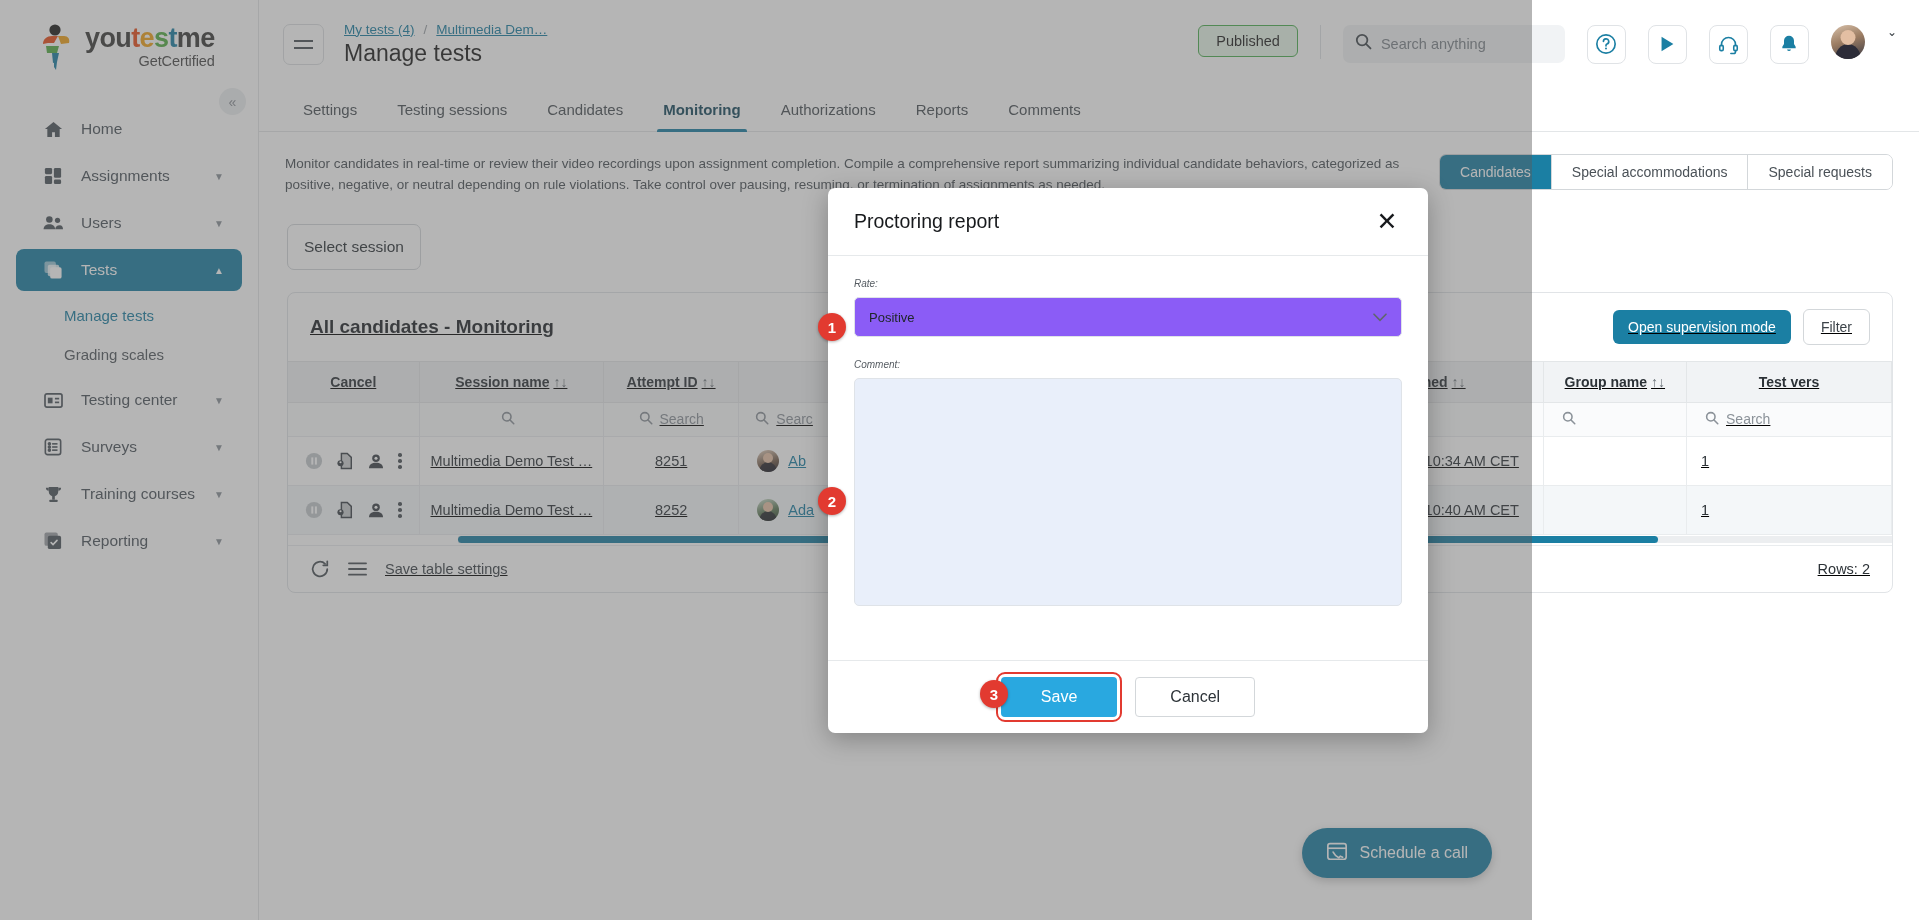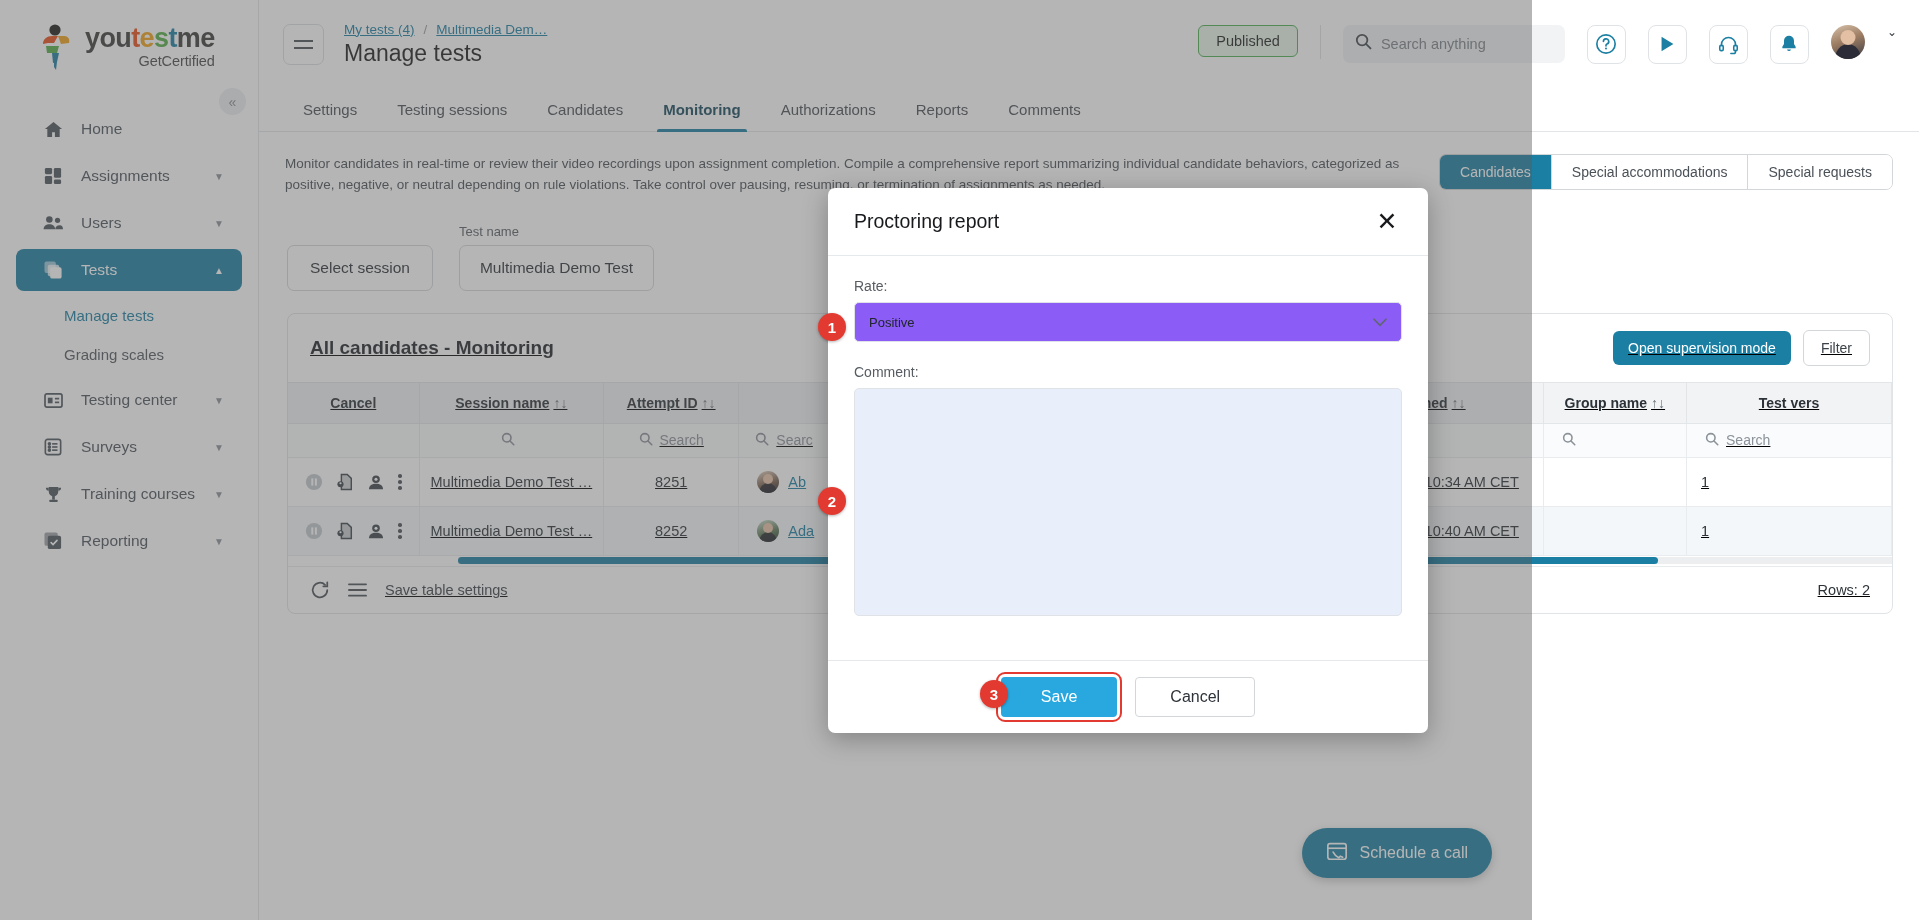--- a/index.html
+++ b/index.html
@@ -173,21 +173,21 @@
   .seg.active { background: #1b7fa3; color: #fff; }
 
   .filter-row {
     display: flex; align-items: flex-end; gap: 26px;
     padding: 28px 26px 0 28px;
   }
   .sel-session-btn {
     height: 46px; min-width: 134px; border: 1px solid #d3d7da; border-radius: 7px;
     background: #fff; color: #2d3338; font-size: 15.5px;
     display: flex; align-items: center; justify-content: center;
-    padding: 0 22px; cursor: pointer;
+    padding: 0 10px; cursor: pointer;
   }
   .field-block { position: relative; }
   .field-label {
     font-size: 13px; color: #5a6066; margin-bottom: 6px; display: block;
   }
   .field-box {
     height: 46px; min-width: 192px; border: 1px solid #d3d7da; border-radius: 7px;
     background: #fff; color: #2d3338; font-size: 15.5px;
     display: flex; align-items: center; padding: 0 20px;
   }
@@ -286,21 +286,21 @@
     height: 68px; display: flex; align-items: center;
     padding: 0 26px; border-bottom: 1px solid #e6e9eb;
   }
   .modal-title { font-size: 19.5px; color: #17191c; }
   .modal-close {
     margin-left: auto; width: 30px; height: 30px; cursor: pointer;
     display: flex; align-items: center; justify-content: center;
     font-size: 25px; color: #17191c; line-height: 1;
   }
   .modal-body { padding: 22px 26px 10px 26px; flex: 1 1 auto; }
-  .m-label { font-size: 14px; color: #565c62; margin-bottom: 8px; display: block; }
+  .m-label { font-size: 10px; color: #565c62; margin-bottom: 8px; display: block; font-style: italic; }
   .m-select {
     height: 40px; border: 1px solid #dfe3e8; border-radius: 5px;
     background: #8b5cf6; display: flex; align-items: center;
     padding: 0 14px; font-size: 13px; color: #20262b; cursor: pointer;
     margin-bottom: 22px; position: relative;
   }
   .m-select .sel-caret {
     margin-left: auto; color: #5f666c; font-size: 13px;
   }
   .m-textarea {
@@ -542,24 +542,20 @@
       <div class="desc-text">Monitor candidates in real-time or review their video recordings upon assignment completion. Compile a comprehensive report summarizing individual candidate behaviors, categorized as positive, negative, or neutral depending on rule violations. Take control over pausing, resuming, or termination of assignments as needed.</div>
       <div class="seg-group">
         <div class="seg active">Candidates</div>
         <div class="seg">Special accommodations</div>
         <div class="seg">Special requests</div>
       </div>
     </div>
 
     <div class="filter-row">
       <div class="sel-session-btn">Select session</div>
-      <div class="field-block">
-        <span class="field-label">Test name</span>
-        <div class="field-box">Multimedia Demo Test</div>
-      </div>
     </div>
 
     <section class="table-card">
       <div class="table-card-head">
         <div class="table-card-title">All candidates - Monitoring</div>
         <div class="tc-actions">
           <button class="btn-primary">Open supervision mode</button>
           <button class="btn-outline">Filter</button>
         </div>
       </div>

